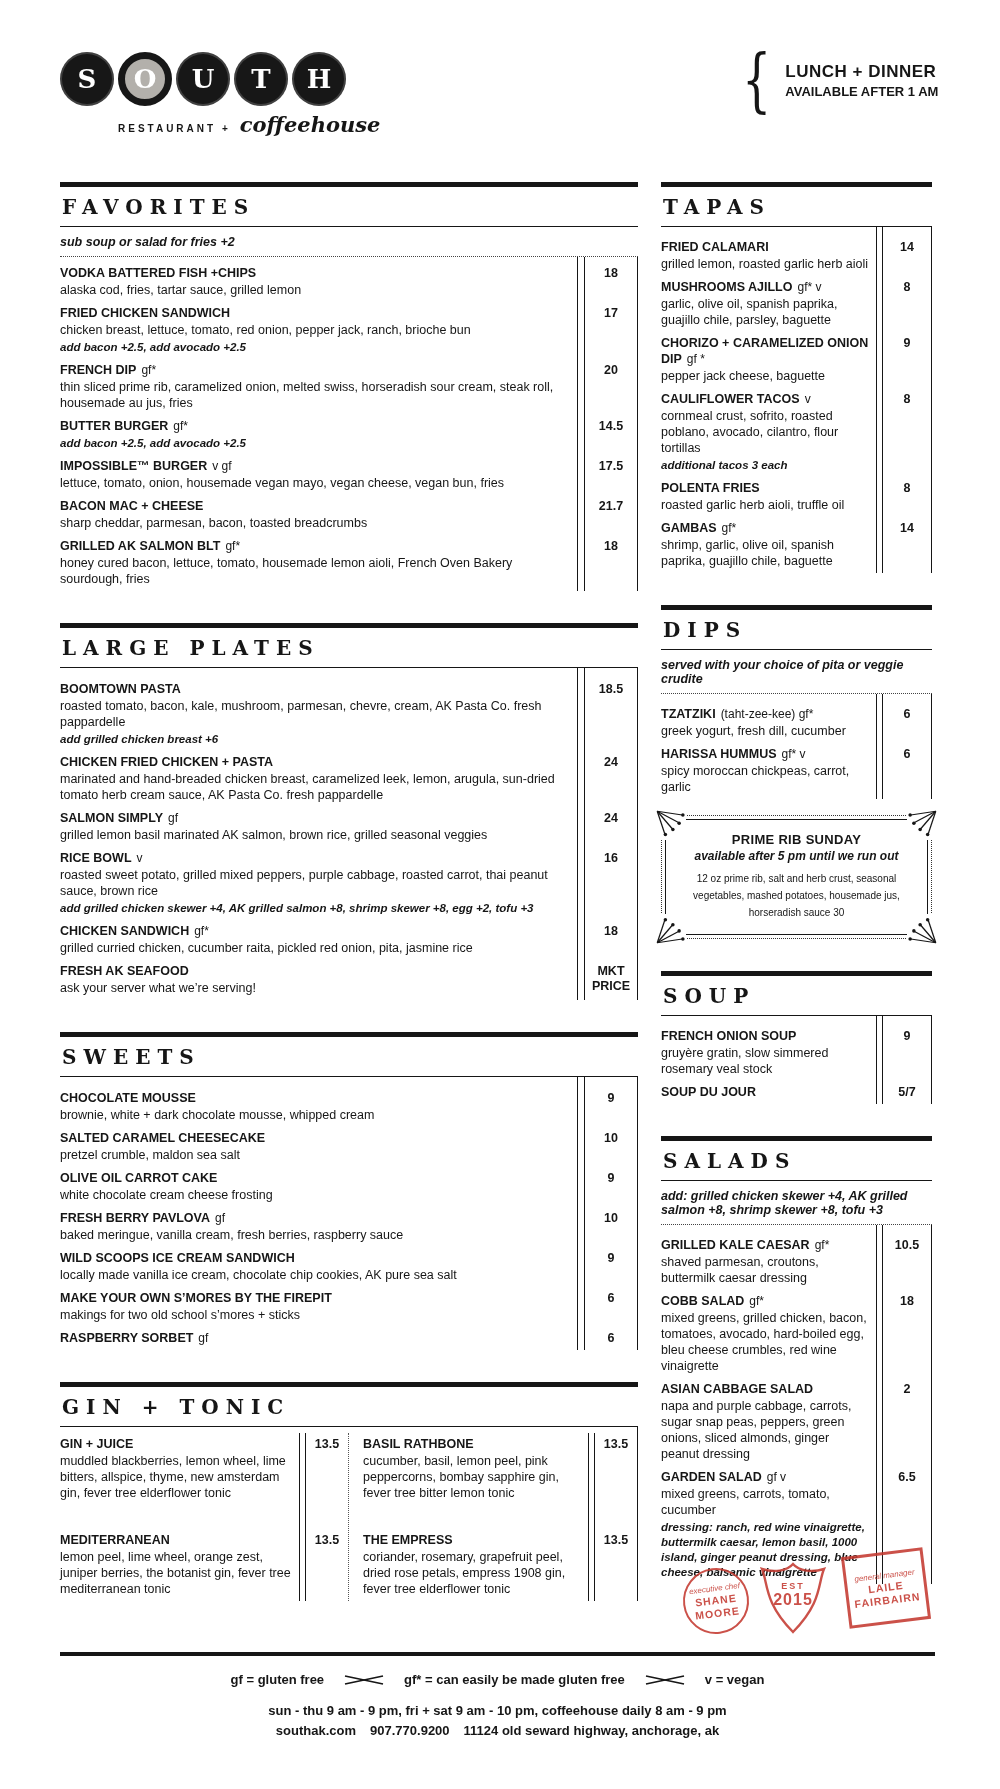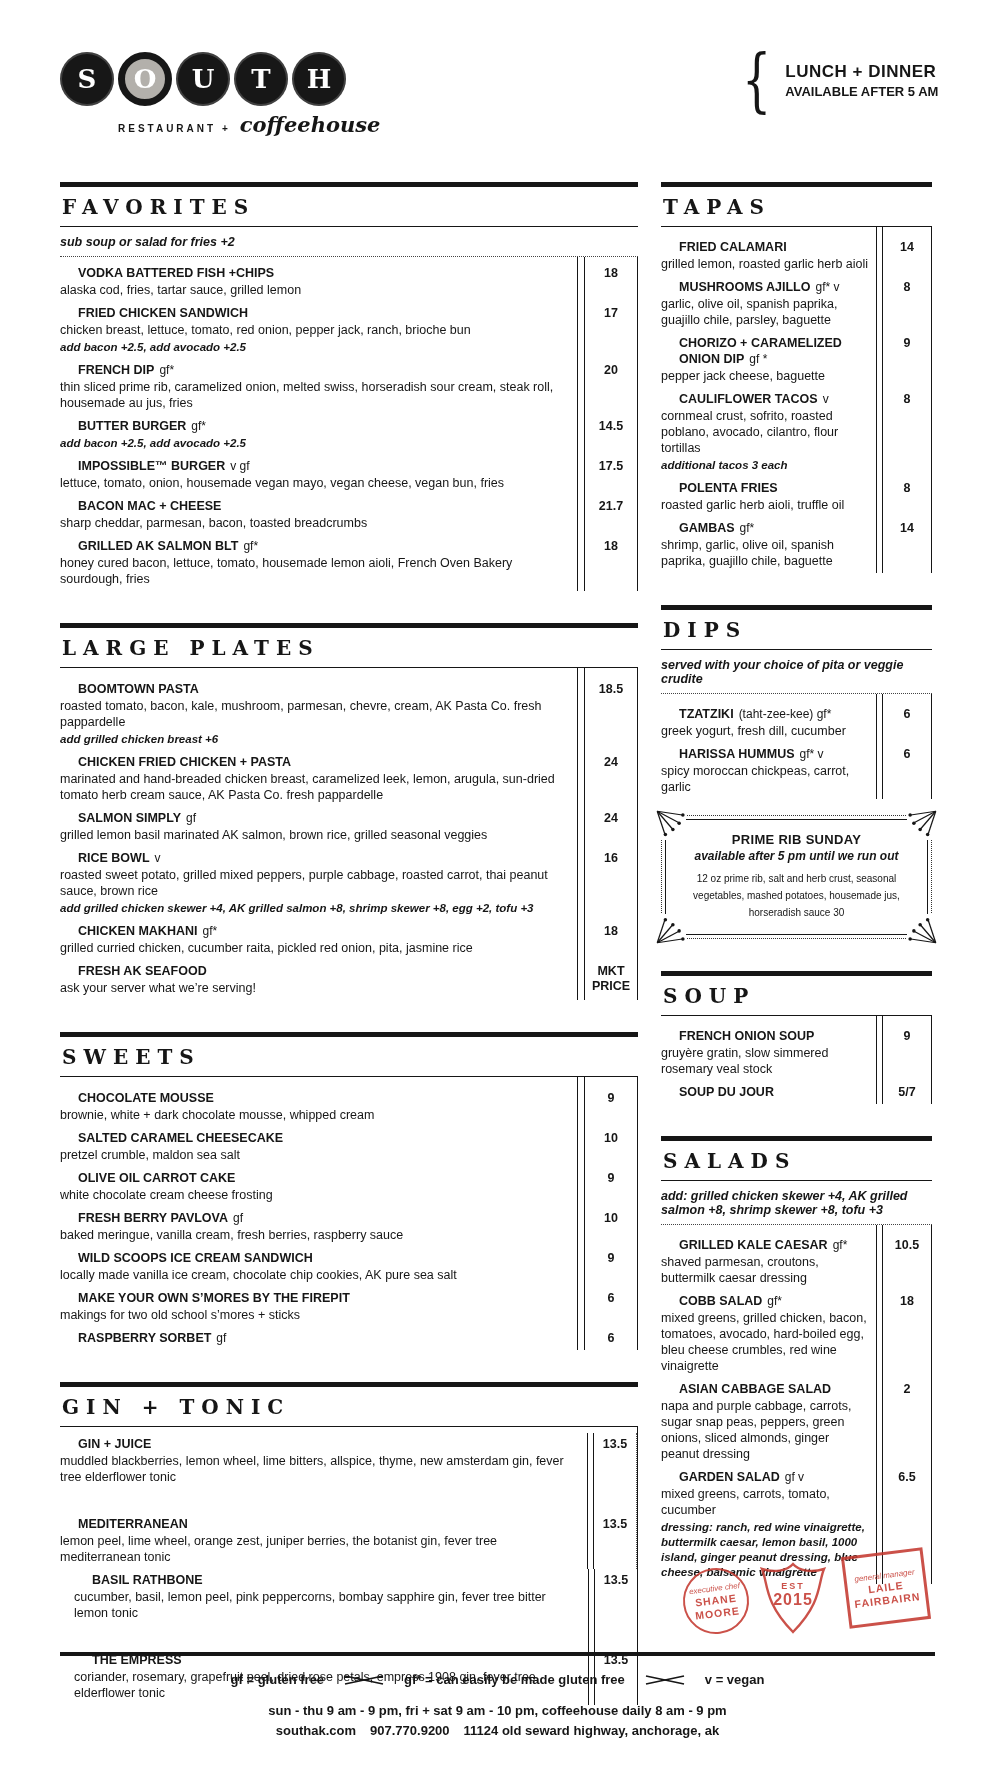--- a/index.html
+++ b/index.html
@@ -28,30 +28,30 @@
   .shead{border-top:5px solid #161616;border-bottom:1px solid #161616;padding:8px 2px 7px;margin-top:32px;}
   .stitle{font-family:"DejaVu Serif",serif;font-size:20px;font-weight:700;letter-spacing:7px;}
   .snote{font-size:12.5px;font-style:italic;font-weight:600;padding:8px 0 7px;}
   .drule{border-bottom:1px dotted #444;height:0;}
   .sbody{position:relative;border-right:1.5px solid #161616;padding-top:5px;}
   .sbody::before{content:"";position:absolute;top:0;bottom:0;right:52px;width:6px;
                  border-left:1.5px solid #161616;border-right:1.5px solid #161616;}
   .colR .sbody::before{right:48px;width:5px;}
   .item{display:flex;padding:3px 0 4px;}
   .it{flex:1;padding-right:14px;min-width:0;}
-  .nm{font-size:12.5px;font-weight:700;line-height:16px;margin-left:18px;}
+  .nm{font-size:12.5px;font-weight:700;line-height:16px;}
   .diet{font-weight:400;margin-left:5px;font-size:12px;}
   .diet:empty{display:none;}
   .ds{font-size:12.5px;line-height:16px;margin-top:1px;}
   .ds:empty,.nt:empty{display:none;}
   .nt{font-size:11.5px;font-style:italic;font-weight:600;line-height:15px;margin-top:2px;}
   .pr{width:52px;flex:none;text-align:center;font-size:12.5px;font-weight:700;line-height:15px;padding-top:1px;}
   .colR .pr{width:48px;}
   
-  .gtbody{display:flex;border-right:1.5px solid #161616;padding-top:6px;flex-direction:column;}
+  .gtbody{display:flex;border-right:1.5px solid #161616;padding-top:6px;}
   .gtcol{position:relative;flex:1;min-width:0;}
   .gtcol::before{content:"";position:absolute;top:0;bottom:0;right:42px;width:5px;
                  border-left:1.5px solid #161616;border-right:1.5px solid #161616;}
   .gtcol .pr{width:42px;}
   .gtcol1{border-right:1px dotted #555;}
   .gtcol2 .it{padding-left:14px;}
   .gt2{margin-top:24px;}
   
   .prime{position:relative;margin:14px 0 16px;border:1px dotted #333;}
   .primein{border:1px solid #161616;margin:3px;padding:12px 10px 13px;text-align:center;}
@@ -102,21 +102,21 @@
     <div class="tagline">
       <span class="tag1">RESTAURANT +</span>
       <span class="tag2">coffeehouse</span>
     </div>
   </div>
 
   <div class="banner">
     <span class="brace">{</span>
     <div>
       <div class="ban1">LUNCH + DINNER</div>
-      <div class="ban2">AVAILABLE AFTER 5 AM</div>
+      <div class="ban2">AVAILABLE AFTER 1 AM</div>
     </div>
   </div>
 
   <div class="colL">
 
     <div class="sec">
       <div class="shead">
           <div class="stitle">FAVORITES</div>
         </div>
       <div class="snote">sub soup or salad for fries +2</div>
@@ -205,21 +205,21 @@
         <div class="item">
             <div class="it">
               <div class="nm"><span>RICE BOWL</span><span class="diet">v</span></div>
               <div class="ds">roasted sweet potato, grilled mixed peppers, purple cabbage, roasted carrot, thai peanut sauce, brown rice</div>
               <div class="nt">add grilled chicken skewer +4, AK grilled salmon +8, shrimp skewer +8, egg +2, tofu +3</div>
             </div>
             <div class="pr">16</div>
           </div>
         <div class="item">
             <div class="it">
-              <div class="nm"><span>CHICKEN MAKHANI</span><span class="diet">gf*</span></div>
+              <div class="nm"><span>CHICKEN SANDWICH</span><span class="diet">gf*</span></div>
               <div class="ds">grilled curried chicken, cucumber raita, pickled red onion, pita, jasmine rice</div>
             </div>
             <div class="pr">18</div>
           </div>
         <div class="item">
             <div class="it">
               <div class="nm"><span>FRESH AK SEAFOOD</span></div>
               <div class="ds">ask your server what we’re serving!</div>
             </div>
             <div class="pr">MKT PRICE</div>

